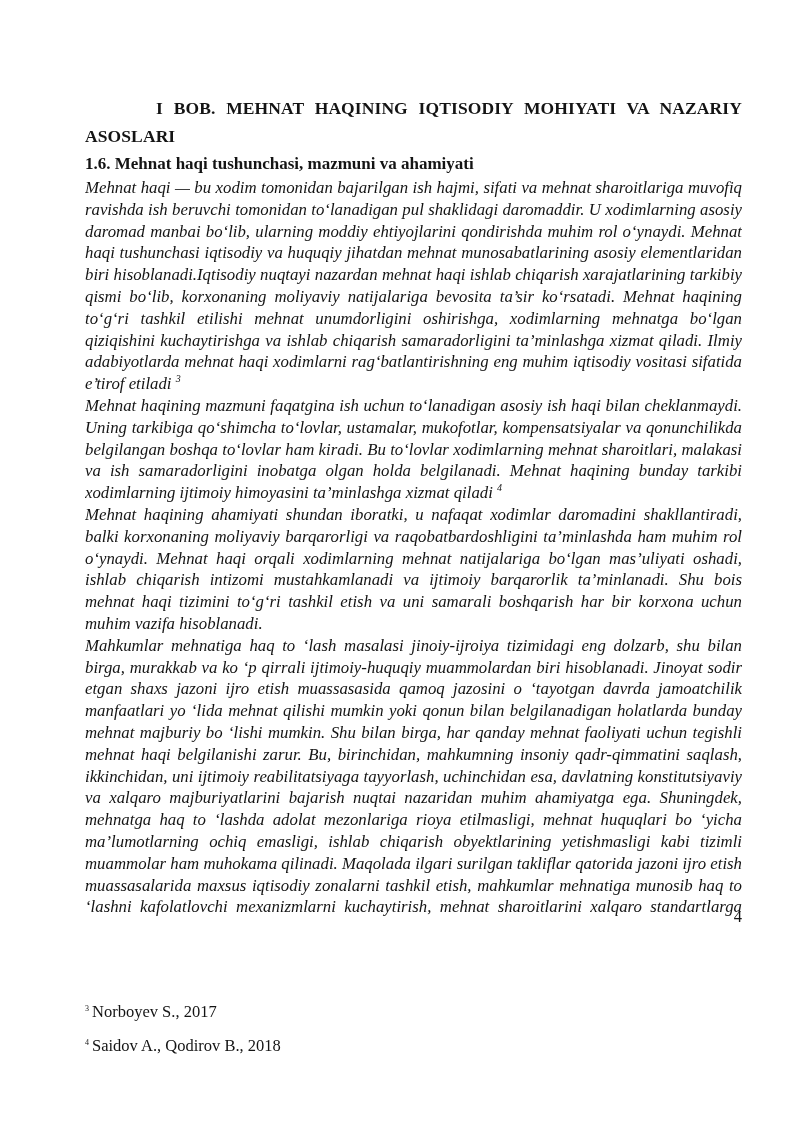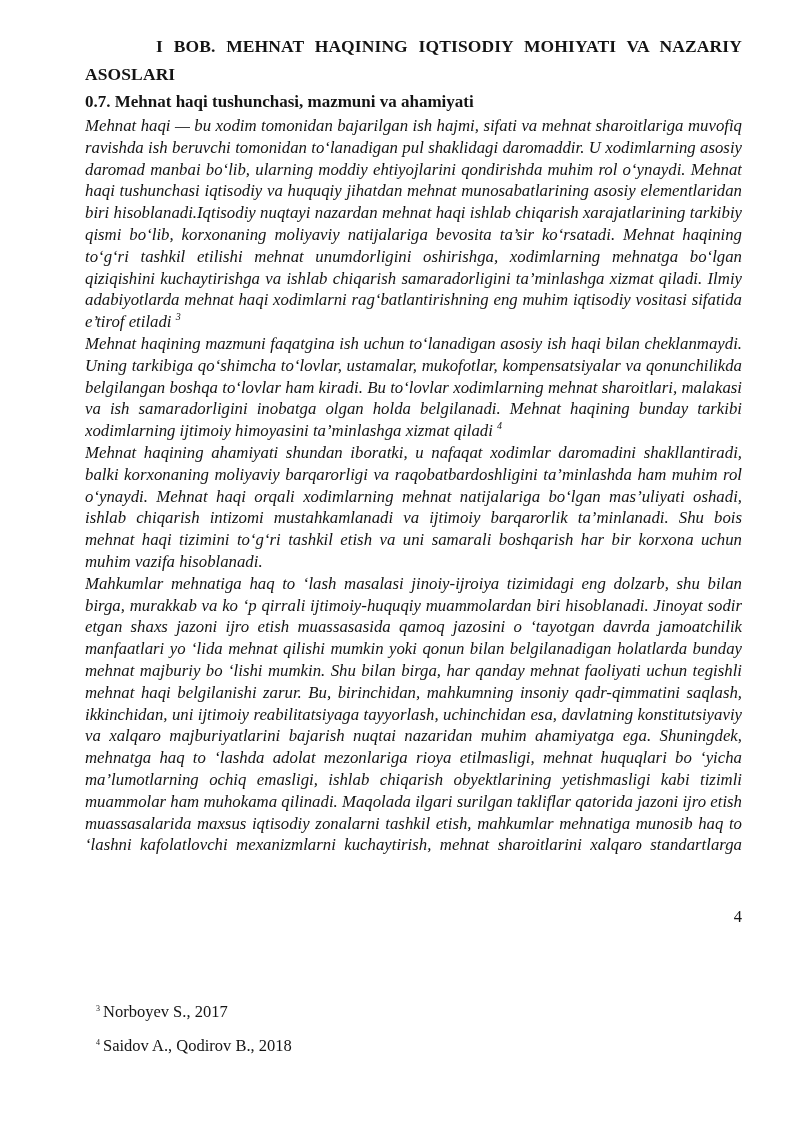--- a/index.html
+++ b/index.html
@@ -10,21 +10,21 @@
   body {
     width: 800px;
     height: 1131px;
     overflow: hidden;
   }
   .page {
     position: relative;
     box-sizing: border-box;
     width: 800px;
     height: 971px;
-    padding: 32px 58px 0 85px;
+    padding: 94px 58px 0 85px;
     font-family: "Liberation Serif", "DejaVu Serif", serif;
     color: #141414;
     background: #ffffff;
   }
   .chapter-heading {
     margin: 0;
     font-size: 17.5px;
     font-weight: bold;
     line-height: 28px;
     text-indent: 71px;
@@ -52,21 +52,21 @@
   .body-para:last-child {
     text-align-last: justify;
   }
   sup.footnote-ref {
     font-size: 10px;
     line-height: 0;
     vertical-align: super;
   }
   .footnotes {
     position: absolute;
-    left: 96px;
+    left: 85px;
     right: 58px;
     top: 1001px;
   }
   .footnote {
     font-size: 16.5px;
     line-height: 21px;
     margin-bottom: 13px;
     white-space: nowrap;
   }
   sup.fn-marker {
@@ -83,21 +83,21 @@
     line-height: 21px;
   }
 </style>
 </head>
 <body>
 
 <div class="page">
 
   <h1 class="chapter-heading">I BOB. MEHNAT HAQINING IQTISODIY MOHIYATI VA NAZARIY ASOSLARI</h1>
 
-  <h2 class="section-subheading">0.7. Mehnat haqi tushunchasi, mazmuni va ahamiyati</h2>
+  <h2 class="section-subheading">1.6. Mehnat haqi tushunchasi, mazmuni va ahamiyati</h2>
 
   <div class="body-paragraphs">
       <p class="body-para">Mehnat haqi — bu xodim tomonidan bajarilgan ish hajmi, sifati va mehnat sharoitlariga muvofiq ravishda ish beruvchi tomonidan to‘lanadigan pul shaklidagi daromaddir. U xodimlarning asosiy daromad manbai bo‘lib, ularning moddiy ehtiyojlarini qondirishda muhim rol o‘ynaydi. Mehnat haqi tushunchasi iqtisodiy va huquqiy jihatdan mehnat munosabatlarining asosiy elementlaridan biri hisoblanadi.Iqtisodiy nuqtayi nazardan mehnat haqi ishlab chiqarish xarajatlarining tarkibiy qismi bo‘lib, korxonaning moliyaviy natijalariga bevosita ta’sir ko‘rsatadi. Mehnat haqining to‘g‘ri tashkil etilishi mehnat unumdorligini oshirishga, xodimlarning mehnatga bo‘lgan qiziqishini kuchaytirishga va ishlab chiqarish samaradorligini ta’minlashga xizmat qiladi. Ilmiy adabiyotlarda mehnat haqi xodimlarni rag‘batlantirishning eng muhim iqtisodiy vositasi sifatida e’tirof etiladi <sup class="footnote-ref">3</sup></p>
       <p class="body-para">Mehnat haqining mazmuni faqatgina ish uchun to‘lanadigan asosiy ish haqi bilan cheklanmaydi. Uning tarkibiga qo‘shimcha to‘lovlar, ustamalar, mukofotlar, kompensatsiyalar va qonunchilikda belgilangan boshqa to‘lovlar ham kiradi. Bu to‘lovlar xodimlarning mehnat sharoitlari, malakasi va ish samaradorligini inobatga olgan holda belgilanadi. Mehnat haqining bunday tarkibi xodimlarning ijtimoiy himoyasini ta’minlashga xizmat qiladi <sup class="footnote-ref">4</sup></p>
       <p class="body-para">Mehnat haqining ahamiyati shundan iboratki, u nafaqat xodimlar daromadini shakllantiradi, balki korxonaning moliyaviy barqarorligi va raqobatbardoshligini ta’minlashda ham muhim rol o‘ynaydi. Mehnat haqi orqali xodimlarning mehnat natijalariga bo‘lgan mas’uliyati oshadi, ishlab chiqarish intizomi mustahkamlanadi va ijtimoiy barqarorlik ta’minlanadi. Shu bois mehnat haqi tizimini to‘g‘ri tashkil etish va uni samarali boshqarish har bir korxona uchun muhim vazifa hisoblanadi.</p>
       <p class="body-para">Mahkumlar mehnatiga haq to ‘lash masalasi jinoiy-ijroiya tizimidagi eng dolzarb, shu bilan birga, murakkab va ko ‘p qirrali ijtimoiy-huquqiy muammolardan biri hisoblanadi. Jinoyat sodir etgan shaxs jazoni ijro etish muassasasida qamoq jazosini o ‘tayotgan davrda jamoatchilik manfaatlari yo ‘lida mehnat qilishi mumkin yoki qonun bilan belgilanadigan holatlarda bunday mehnat majburiy bo ‘lishi mumkin. Shu bilan birga, har qanday mehnat faoliyati uchun tegishli mehnat haqi belgilanishi zarur. Bu, birinchidan, mahkumning insoniy qadr-qimmatini saqlash, ikkinchidan, uni ijtimoiy reabilitatsiyaga tayyorlash, uchinchidan esa, davlatning konstitutsiyaviy va xalqaro majburiyatlarini bajarish nuqtai nazaridan muhim ahamiyatga ega. Shuningdek, mehnatga haq to ‘lashda adolat mezonlariga rioya etilmasligi, mehnat huquqlari bo ‘yicha ma’lumotlarning ochiq emasligi, ishlab chiqarish obyektlarining yetishmasligi kabi tizimli muammolar ham muhokama qilinadi. Maqolada ilgari surilgan takliflar qatorida jazoni ijro etish muassasalarida maxsus iqtisodiy zonalarni tashkil etish, mahkumlar mehnatiga munosib haq to ‘lashni kafolatlovchi mexanizmlarni kuchaytirish, mehnat sharoitlarini xalqaro standartlarga</p>
     </div>
 
   <div class="footnotes">
       <div class="footnote"><sup class="fn-marker">3</sup>Norboyev S., 2017</div>

